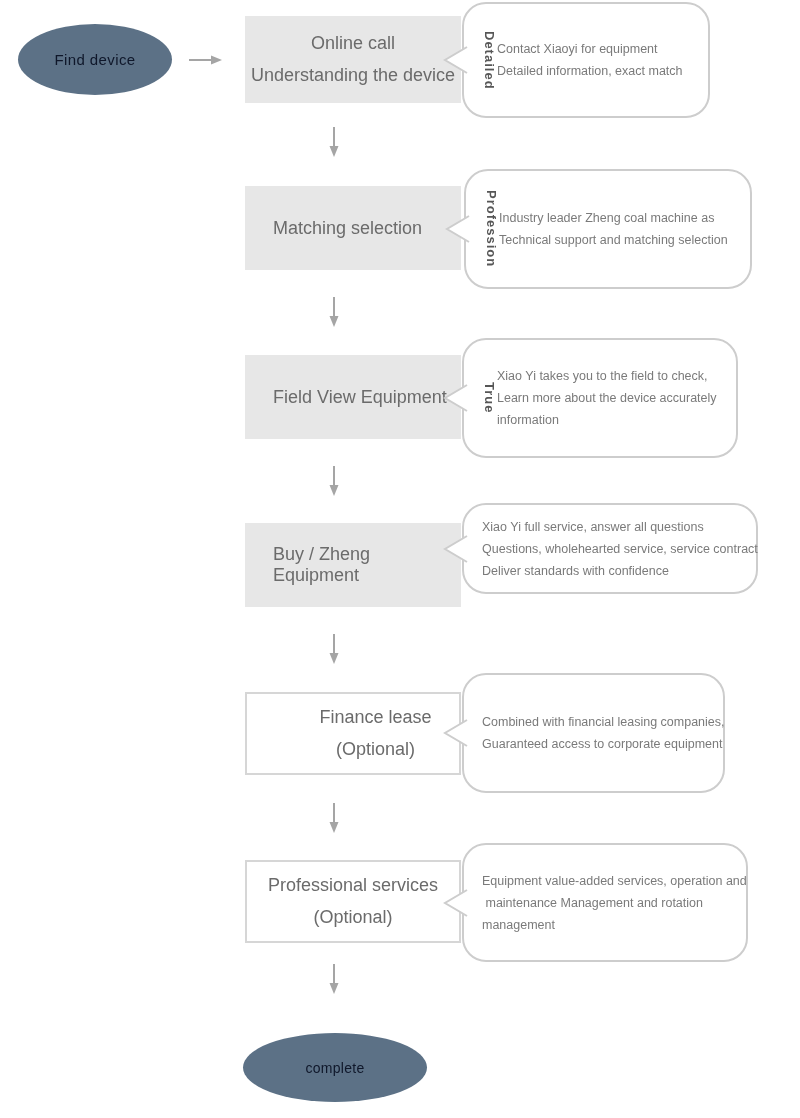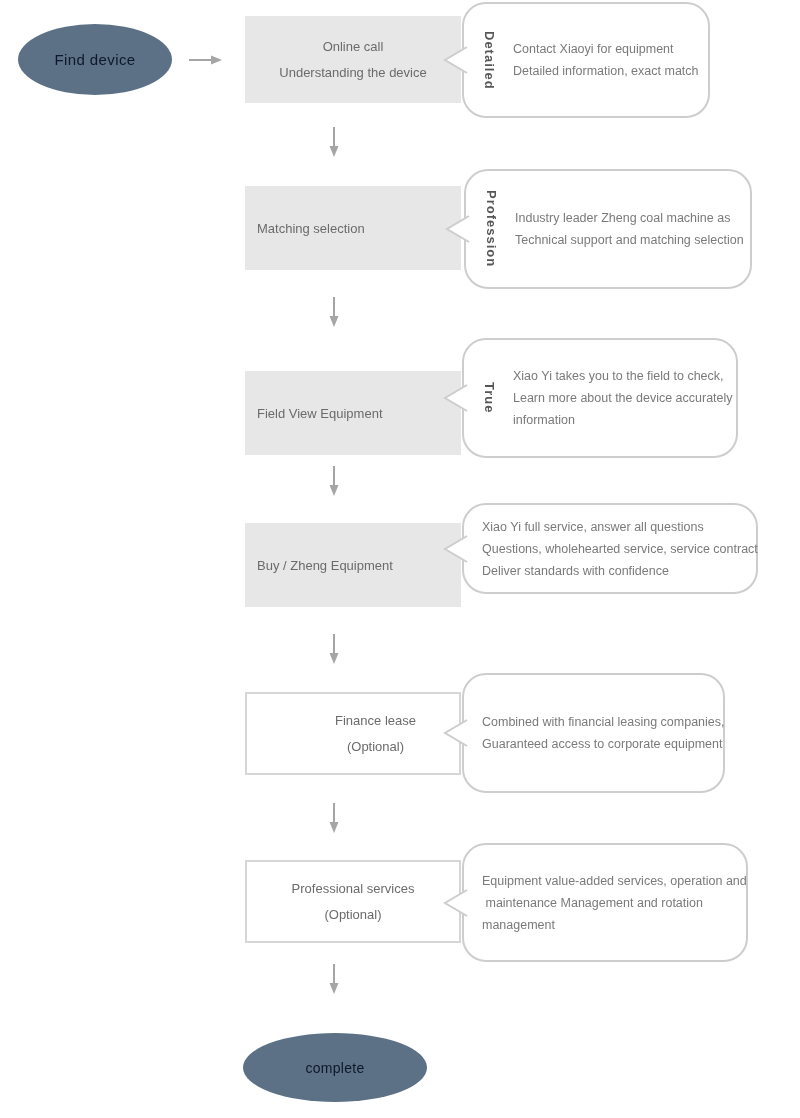--- a/index.html
+++ b/index.html
@@ -7,48 +7,48 @@
   .canvas { position:relative; width:800px; height:1118px; background:#ffffff; overflow:hidden; }
 
   
   .node { position:absolute; border-radius:50%; background:#5c7186; color:#0f172a;
           display:flex; align-items:center; justify-content:center; font-weight:normal; }
   .start-node { left:18px; top:24px; width:154px; height:71px; font-size:15px; letter-spacing:.4px; }
   .end-node   { left:243px; top:1033px; width:184px; height:69px; font-size:14px; letter-spacing:.3px; }
 
   
   .stepbox { position:absolute; left:245px; width:216px; display:flex; flex-direction:column;
-             justify-content:center; color:#6b6b6b; font-size:13px; }
+             justify-content:center; color:#6b6b6b; font-size:18px; }
   .filled   { background:#e7e7e7; }
   .outlined { background:#ffffff; border:2px solid #d6d6d6; }
   .center-text { align-items:center; text-align:center; gap:11px; }
-  .left-text   { align-items:flex-start; padding-left:12px; }
+  .left-text   { align-items:flex-start; padding-left:28px; }
   .s1 { top:16px;  height:87px; }
   .s2 { top:186px; height:84px; }
-  .s3 { top:371px; height:84px; }
+  .s3 { top:355px; height:84px; }
   .s4 { top:523px; height:84px; }
   .s5 { top:692px; height:83px;padding-left:45px; }
   .s6 { top:860px; height:83px; }
 
   
   .bubble { position:absolute; background:#fff; border:2px solid #cdcdcd; border-radius:24px;
             display:flex; align-items:center; }
   .b1 { left:462px; top:2px;   width:248px; height:116px; }
   .b2 { left:464px; top:169px; width:288px; height:120px; }
   .b3 { left:462px; top:338px; width:276px; height:120px; }
   .b4 { left:462px; top:503px; width:296px; height:91px; }
   .b5 { left:462px; top:673px; width:263px; height:120px; }
   .b6 { left:462px; top:843px; width:286px; height:119px; }
 
   .bubble-tail { position:absolute; left:-21px; top:50%; transform:translateY(-50%);
                  width:25px; height:30px; }
 
   .tag { writing-mode:vertical-rl; font-weight:bold; color:#565656; font-size:13px;
          letter-spacing:1px; margin-left:18px; }
-  .notes { display:flex; flex-direction:column; margin-left:16px; }
+  .notes { display:flex; flex-direction:column; margin-left:0; }
   .notes.no-tag { margin-left:18px; }
   .note-line { line-height:22px; font-size:12.5px; color:#7a7a7a; white-space:pre; }
 
   
   .h-arrow { position:absolute; left:188px; top:53px; }
   .d-arrow { position:absolute; left:328px; }
   .a1 { top:126px; } .a2 { top:296px; } .a3 { top:465px; }
   .a4 { top:633px; } .a5 { top:802px; } .a6 { top:963px; }
 </style>
 </head>

